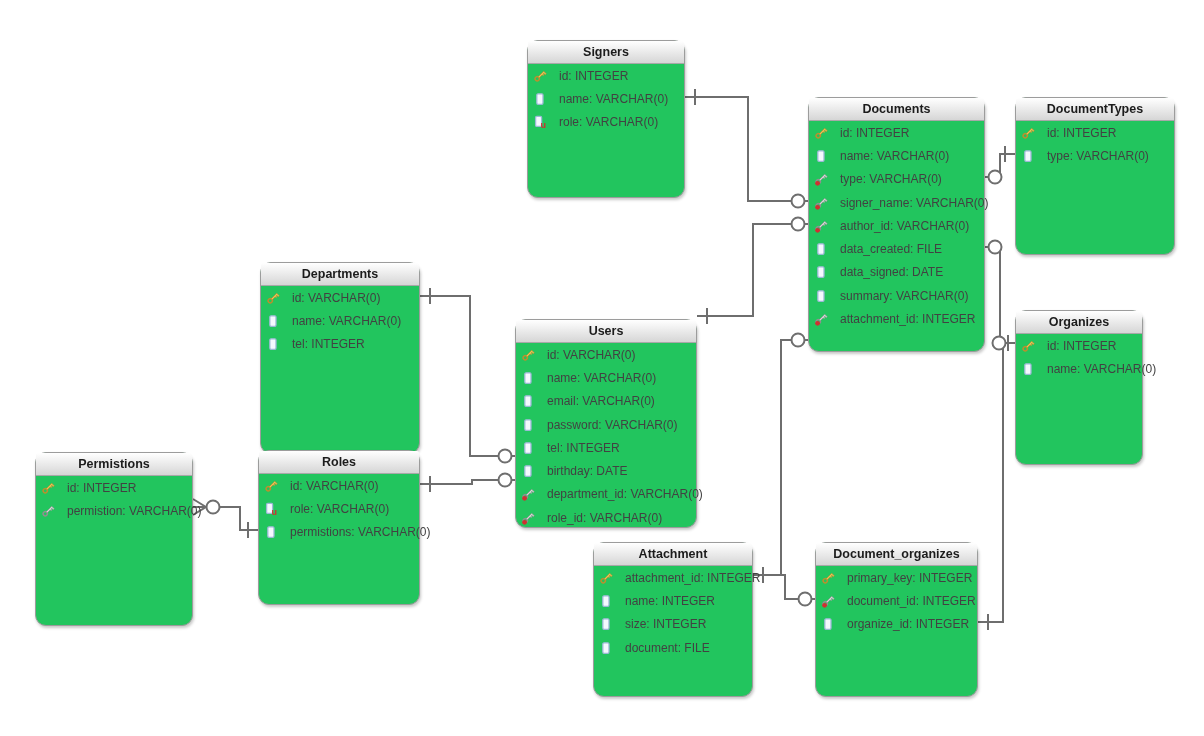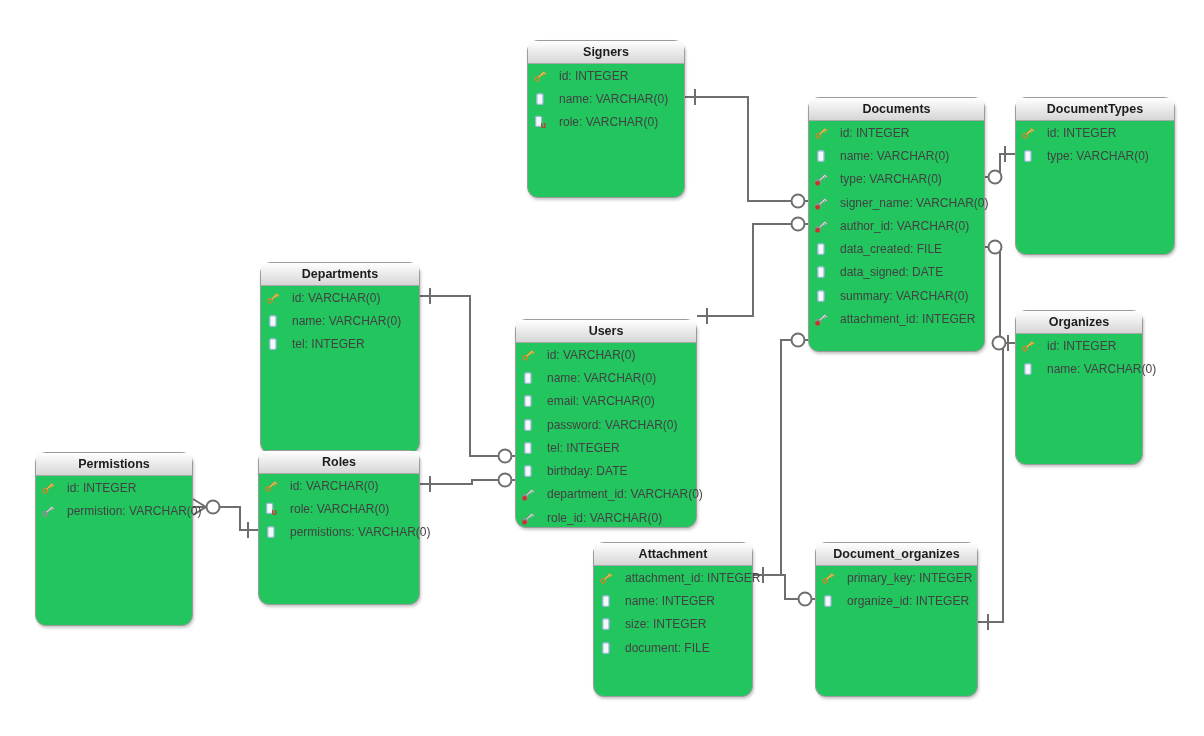--- a/index.html
+++ b/index.html
@@ -426,18 +426,28 @@
         <svg width="14" height="14" viewBox="0 0 14 14">
           <g transform="rotate(-45 7 7)">
             <circle cx="3.1" cy="7" r="2.1" fill="none" stroke="#bb8f2e" stroke-width="1.5"></circle>
             <path d="M5.2 6.3 L13 6.3 L13 9.8 L11.6 9.8 L11.6 7.8 L10.6 7.8 L10.6 9 L9.4 9 L9.4 7.8 L5.2 7.8 Z" fill="#efc257" stroke="#bb8f2e" stroke-width="0.6"></path>
           </g>
         </svg>
         <span>primary_key: INTEGER</span>
       </div>
       <div class="db-field">
         <svg width="14" height="14" viewBox="0 0 14 14">
+          <g transform="rotate(-45 7 7)">
+            <circle cx="3.1" cy="7" r="2.1" fill="none" stroke="#8f8f8f" stroke-width="1.5"></circle>
+            <path d="M5.2 6.3 L13 6.3 L13 9.8 L11.6 9.8 L11.6 7.8 L10.6 7.8 L10.6 9 L9.4 9 L9.4 7.8 L5.2 7.8 Z" fill="#d9d9d9" stroke="#8f8f8f" stroke-width="0.6"></path>
+          </g>
+          <circle cx="3.6" cy="11.3" r="2.4" fill="#cf3131"></circle>
+        </svg>
+        <span>document_id: INTEGER</span>
+      </div>
+      <div class="db-field">
+        <svg width="14" height="14" viewBox="0 0 14 14">
           <rect x="3.8" y="1.8" width="6.2" height="10.6" rx="1.3" fill="#f4f9fe" stroke="#9cb8d6" stroke-width="1.3"></rect>
         </svg>
         <span>organize_id: INTEGER</span>
       </div>
     </div>
   </div>
 
 </body></html>

